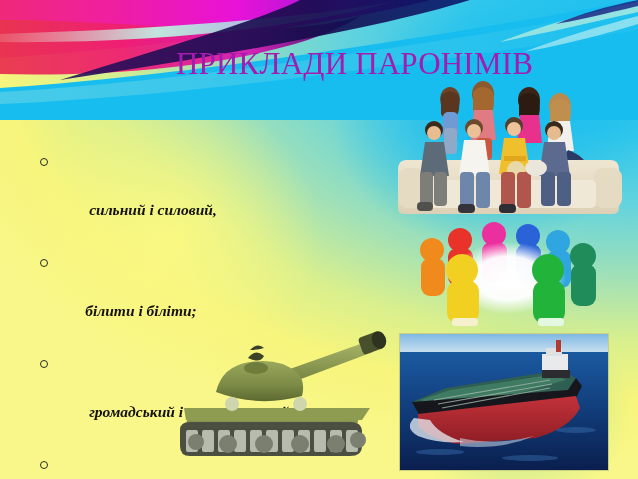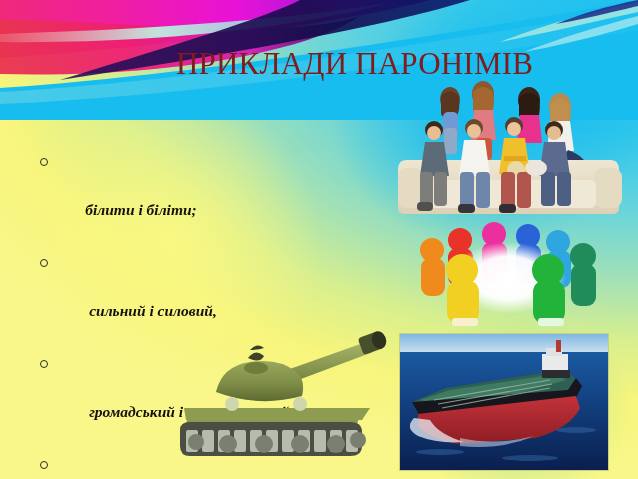--- a/index.html
+++ b/index.html
@@ -26,21 +26,21 @@
   }
   .bg-br-green{
     position:absolute;right:-30px;bottom:-60px;width:300px;height:260px;
     background:radial-gradient(closest-side, rgba(170,226,150,.9), rgba(190,230,140,0) 76%);
   }
   .swoosh{position:absolute;top:0;left:0;width:638px;height:120px;}
   
   .title{
     position:absolute;left:176px;top:46px;width:420px;
     font-size:31px;line-height:36px;
-    color:#7f1d1d;
+    color:#a21caf;
     letter-spacing:.2px;
     white-space:nowrap;
   }
   
   .list{
     position:absolute;left:40px;top:152px;width:360px;
     margin:0;padding:0;list-style:none;
   }
   .list li{
     position:relative;
@@ -125,25 +125,25 @@
     <path d="M638,2 C590,12 540,26 500,42 C560,30 610,18 638,12 Z" fill="#a8e9e0" opacity=".85"></path>
     <path d="M638,16 C600,26 560,38 524,52 C578,42 618,30 638,24 Z" fill="#cdf4f0" opacity=".6"></path>
     <path d="M638,0 C608,6 580,14 556,24 C590,18 620,10 638,6 Z" fill="#1b2a86" opacity=".85"></path>
   </svg>
 
   <div class="title">ПРИКЛАДИ ПАРОНІМІВ</div>
 
   <ul class="list">
     <li>
       <span class="bullet"></span>
-      <span>білити і біліти;</span>
+      <span> сильний і силовий,</span>
     </li>
     <li>
       <span class="bullet"></span>
-      <span> сильний і силовий,</span>
+      <span>білити і біліти;</span>
     </li>
     <li>
       <span class="bullet"></span>
       <span> громадський і громадянський,</span>
     </li>
     <li>
       <span class="bullet"></span>
       
     </li>
 

